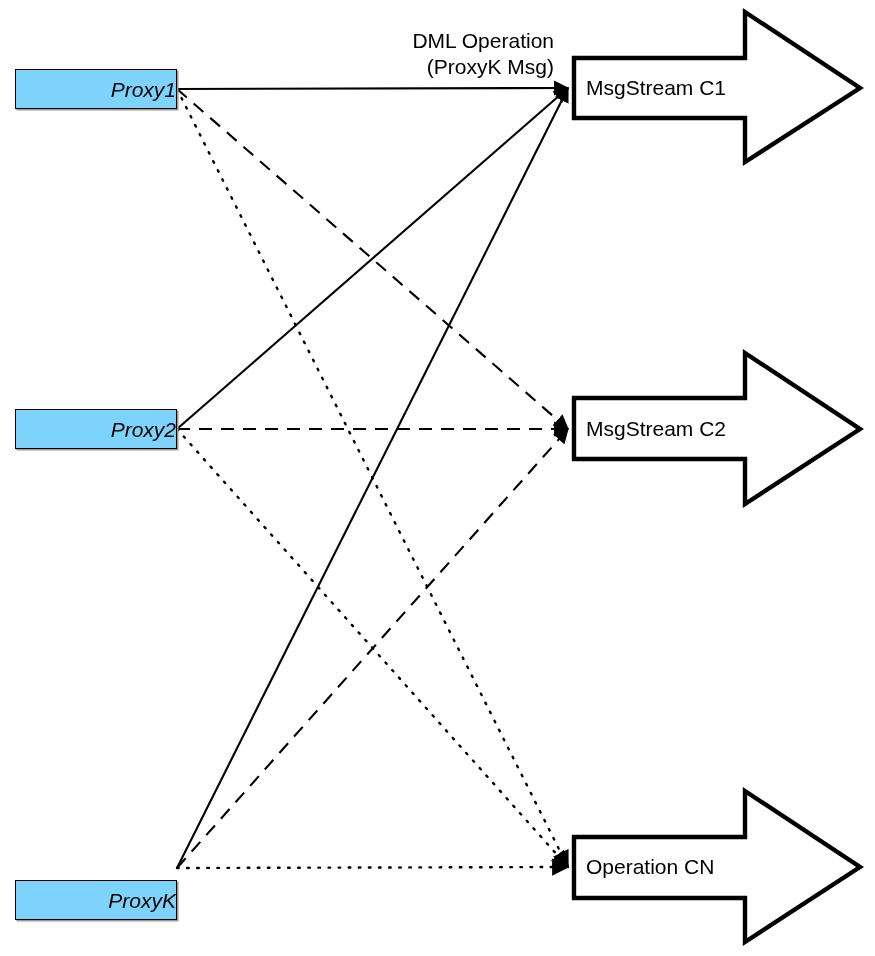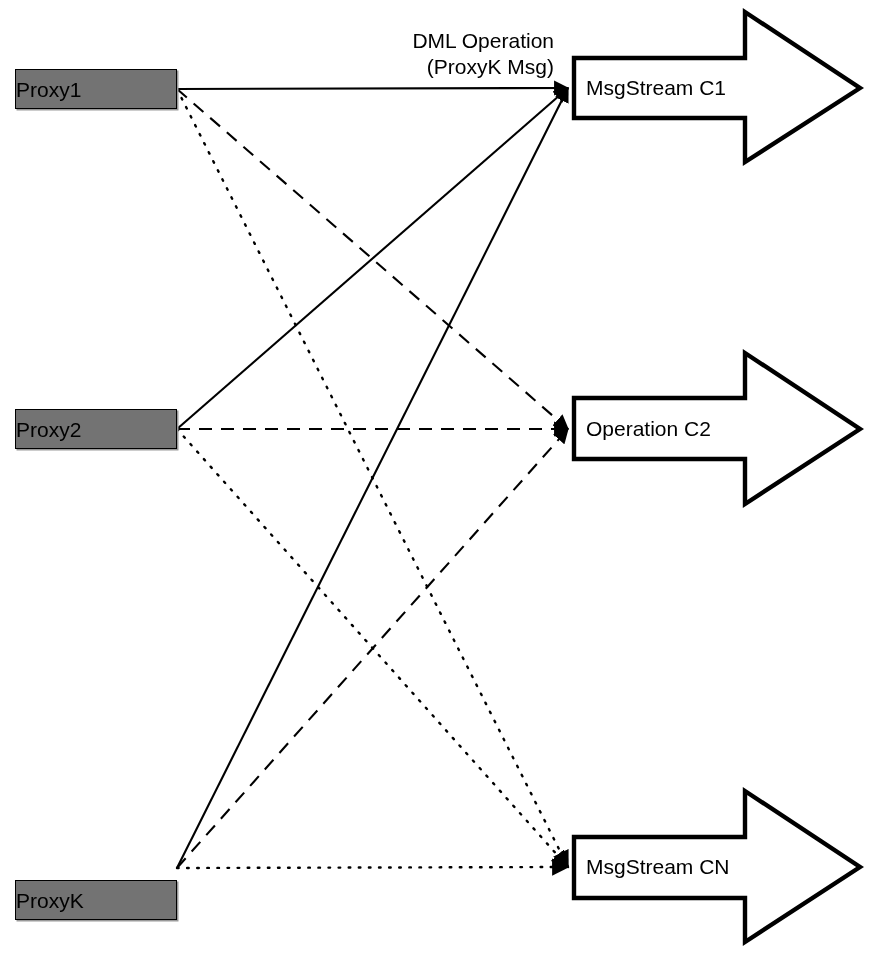--- a/index.html
+++ b/index.html
@@ -22,26 +22,27 @@
   #edge-layer {
     position: absolute;
     left: 0;
     top: 0;
     width: 875px;
     height: 956px;
   }
   .proxy-node {
     position: absolute;
     box-sizing: border-box;
-    background: #737373;
+    background: #7dd3fc;
     border: 1.6px solid #000000;
     box-shadow: 1.5px 1.5px 0 0 #9a9a9a;
     display: flex;
     align-items: center;
-    justify-content: flex-start;
+    justify-content: flex-end;
+    font-style: italic;
   }
   .proxy-label {
     font-size: 21px;
     color: #000000;
     line-height: 1;
     white-space: nowrap;
   }
   .stream-label {
     position: absolute;
     font-size: 21px;
@@ -93,22 +94,22 @@
       </div>
       <div class="proxy-node" style="left: 15px; top: 409px; width: 162px; height: 40px;">
         <span class="proxy-label">Proxy2</span>
       </div>
       <div class="proxy-node" style="left: 15px; top: 848px; width: 162px; height: 40px; margin-top: 32px;">
         <span class="proxy-label">ProxyK</span>
       </div>
     </div>
   <div id="stream-labels-layer">
       <div class="stream-label" style="left: 586px; top: 77px; width: 231px;">MsgStream C1</div>
-      <div class="stream-label" style="left: 586px; top: 418px; width: 231px;">Operation C2</div>
-      <div class="stream-label" style="left: 586px; top: 856px; width: 231px;">MsgStream CN</div>
+      <div class="stream-label" style="left: 586px; top: 418px; width: 231px;">MsgStream C2</div>
+      <div class="stream-label" style="left: 586px; top: 856px; width: 231px;">Operation CN</div>
     </div>
 
   <div class="edge-caption" id="edge-caption" style="left: 254px; top: 28px; width: 300px;">
     <div>DML Operation</div>
     <div>(ProxyK Msg)</div>
   </div>
 
 </div>
 
 </body></html>

